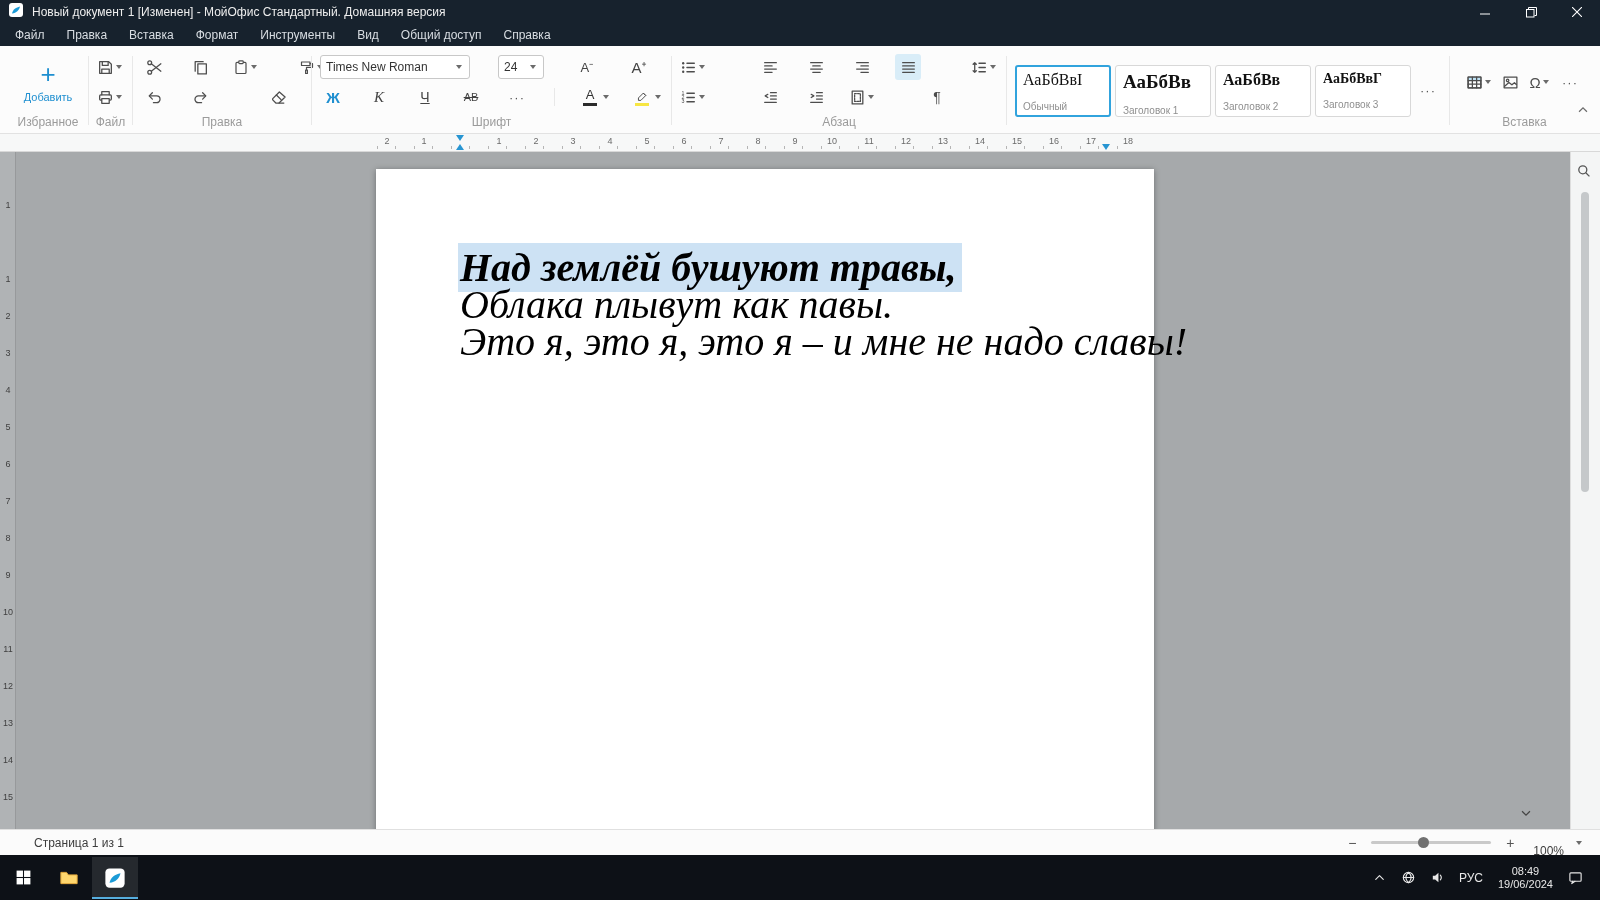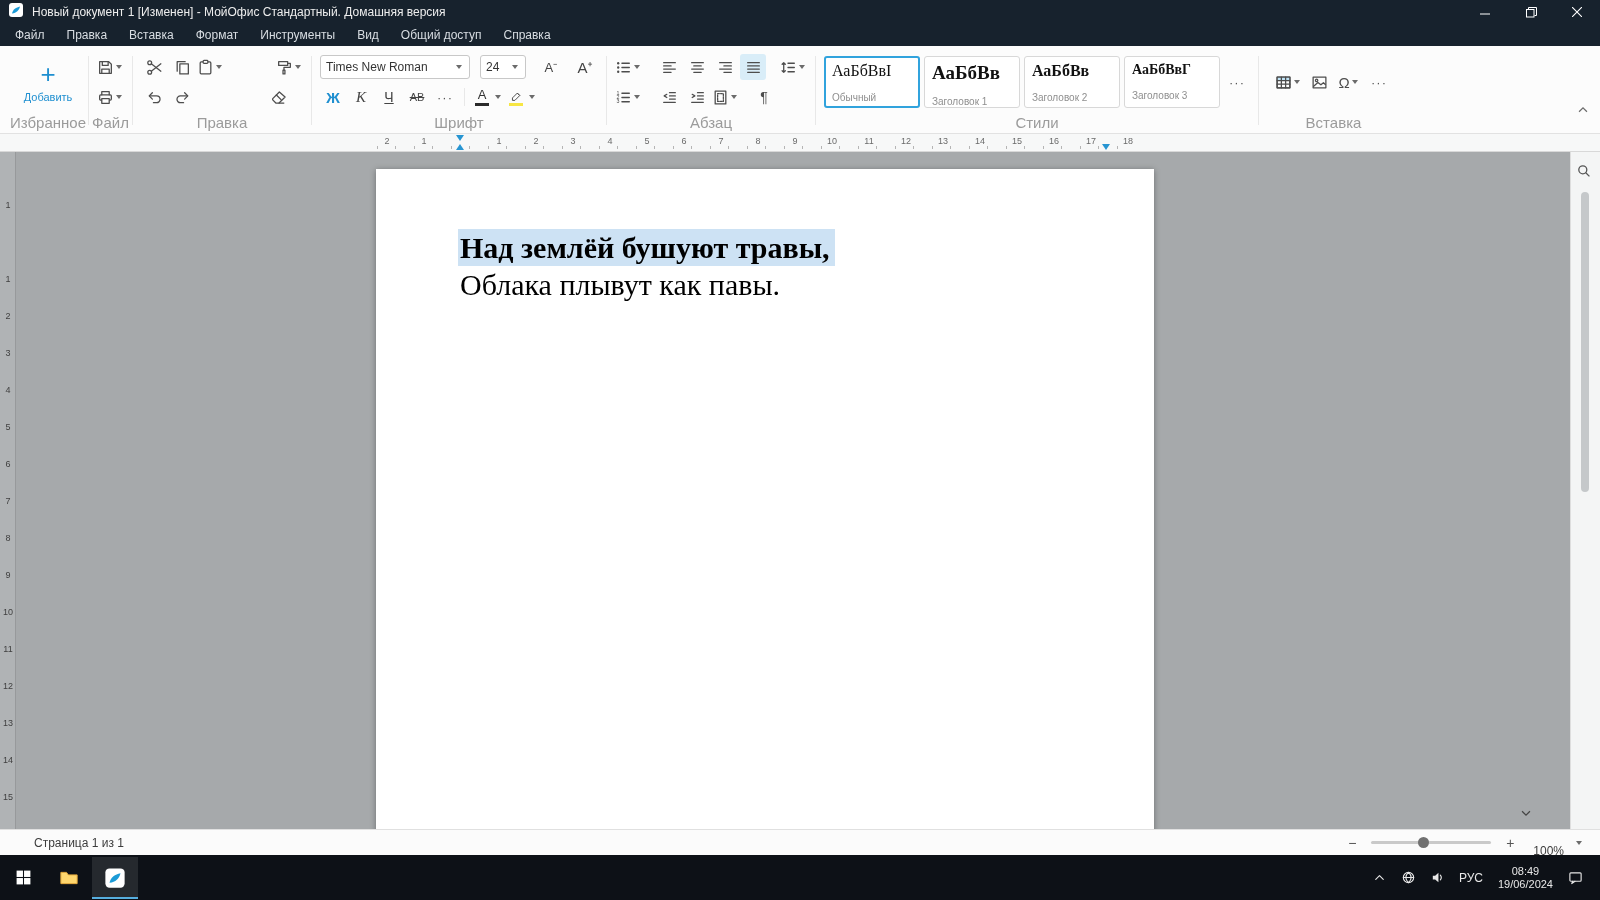--- a/index.html
+++ b/index.html
@@ -16,22 +16,22 @@
 
   
   .menubar { height:22px; background:#17222d; display:flex; align-items:center; padding-left:4px; flex:none; }
   .mitem { color:#d8dde2; font-size:12px; padding:0 11px; height:100%; display:flex; align-items:center; cursor:default; }
 
   
   .toolbar { height:88px; background:#fcfcfc; border-bottom:1px solid #e2e2e2; display:flex; align-items:stretch; padding:2px 0 0 8px; position:relative; flex:none; }
   .tgroup { display:flex; flex-direction:column; }
   .tg-body { flex:1; display:flex; flex-direction:column; justify-content:center; gap:2px; padding:0 8px; }
   .tg-body.hrow { flex-direction:row; align-items:center; gap:4px; }
-  .tg-row { display:flex; align-items:center; height:28px; gap:2px; }
-  .tg-label { height:17px; font-size:15px; color:#9b9b9b; text-align:center; line-height:13px; flex:none; }
+  .tg-row { display:flex; align-items:center; height:28px; gap:20px; }
+  .tg-label { height:17px; font-size:12px; color:#9b9b9b; text-align:center; line-height:13px; flex:none; }
   .vsep { width:1px; background:#e8e8e8; margin:8px 0; flex:none; }
   .tbtn { height:26px; min-width:26px; display:flex; align-items:center; justify-content:center; border-radius:3px; color:#444; font-size:13px; cursor:default; }
   .tbtn.act { background:#d9edf8; }
   .chev { display:inline-block; width:0; height:0; border-left:3.5px solid transparent; border-right:3.5px solid transparent; border-top:4px solid #6b6b6b; margin:0 2px; }
   svg.ic { width:17px; height:17px; stroke:#4d4d4d; fill:none; stroke-width:1.2; stroke-linecap:round; stroke-linejoin:round; }
   .addbtn { display:flex; flex-direction:column; align-items:center; justify-content:center; color:#1f8fd0; width:64px; }
   .addbtn .plus { font-size:26px; font-weight:300; line-height:26px; }
   .addbtn .albl { font-size:11px; margin-top:4px; }
   .combo { border:1px solid #c8c8c8; border-radius:3px; height:24px; display:flex; align-items:center; justify-content:space-between; padding:0 5px; font-size:12px; background:#fff; color:#333; }
   .combo.fname { width:150px; }
@@ -60,21 +60,21 @@
             background:repeating-linear-gradient(to right,#b5b5b5 0 1px,transparent 1px 18.5px); }
   .mk { position:absolute; width:0; height:0; border-left:4px solid transparent; border-right:4px solid transparent; }
   .mk.dn { border-top:6px solid #2795d2; }
   .mk.up { border-bottom:6px solid #2795d2; }
 
   
   .workspace { flex:1; position:relative; background:#a6a9ab; overflow:hidden; }
   .vruler { position:absolute; left:0; top:0; bottom:0; width:16px; background:#b0b3b5; border-right:1px solid #97999b; font-size:9px; color:#3f3f3f; }
   .vnum { position:absolute; left:0; width:16px; text-align:center; }
   .page { position:absolute; left:376px; top:17px; width:778px; height:1060px; background:#fff; box-shadow:0 1px 6px rgba(0,0,0,0.35); }
-  .doc { padding:60px 44px 0 84px; font-family:"Liberation Serif","DejaVu Serif",serif; font-size:30px; line-height:37px; color:#000; }
+  .doc { padding:80px 44px 0 84px; font-family:"Liberation Serif","DejaVu Serif",serif; font-size:40px; line-height:37px; color:#000;font-style:italic; }
   .doc-line { white-space:nowrap; }
   .line-sel { background:#cde2f4; font-weight:bold; padding:2px 5px 2px 2px; margin-left:-2px; }
   .rightpanel { position:absolute; right:0; top:0; bottom:0; width:30px; background:#f4f5f5; border-left:1px solid #dedede; }
   .rp-thumb { position:absolute; top:40px; right:11px; width:8px; height:300px; border-radius:4px; background:#c5c8ca; }
   .search-btn { position:absolute; top:8px; right:5px; width:22px; height:22px; display:flex; align-items:center; justify-content:center; }
   .scrolldn { position:absolute; right:62px; bottom:4px; width:24px; height:24px; display:flex; align-items:center; justify-content:center; }
   .scrolldn svg { stroke:#444; fill:none; stroke-width:1.4; }
 
   
   .statusbar { height:26px; background:#fbfbfb; border-top:1px solid #e0e0e0; display:flex; align-items:center; padding:0 16px 0 34px; font-size:12px; color:#3c3c3c; flex:none; }
@@ -392,21 +392,20 @@
           <div class="sname">Заголовок 2</div>
         </div>
         <div class="style-card">
           <div class="sprev h3">АаБбВвГ</div>
           <div class="sname">Заголовок 3</div>
         </div>
         <div class="tbtn">
             <span class="g-more">···</span>
           </div>
       </div>
-      <div class="tg-label">Стили</div>
     </div>
     <div class="vsep"></div>
 
     <div class="tgroup" style="margin-left:8px;">
       <div class="tg-body hrow">
         <div class="tbtn">
           <svg class="ic" viewBox="0 0 16 16">
               <rect x="2" y="3" width="12" height="10" fill="#fff"></rect>
               <rect x="2" y="3" width="12" height="3.3" fill="#bfe3f6" stroke="none"></rect>
               <rect x="2" y="3" width="12" height="10"></rect>
@@ -485,20 +484,21 @@
         <span class="vnum" style="top: 529px;">12</span>
         <span class="vnum" style="top: 566px;">13</span>
         <span class="vnum" style="top: 603px;">14</span>
         <span class="vnum" style="top: 640px;">15</span>
       </div>
 
     <div class="page">
       <div class="doc">
         <div class="doc-line"><span class="line-sel">Над землёй бушуют травы,</span></div>
         <div class="doc-line"><span>Облака плывут как павы.</span></div>
+        <div class="doc-line"><span>Это я, это я, это я – и мне не надо славы!</span></div>
       </div>
     </div>
 
     <div class="rightpanel">
       <div class="search-btn">
         <svg viewBox="0 0 16 16" style="width:16px;height:16px;stroke:#555;fill:none;stroke-width:1.3;">
             <circle cx="6.8" cy="6.8" r="4"></circle>
             <path d="M9.8 9.8l3.6 3.6"></path>
           </svg>
       </div>

